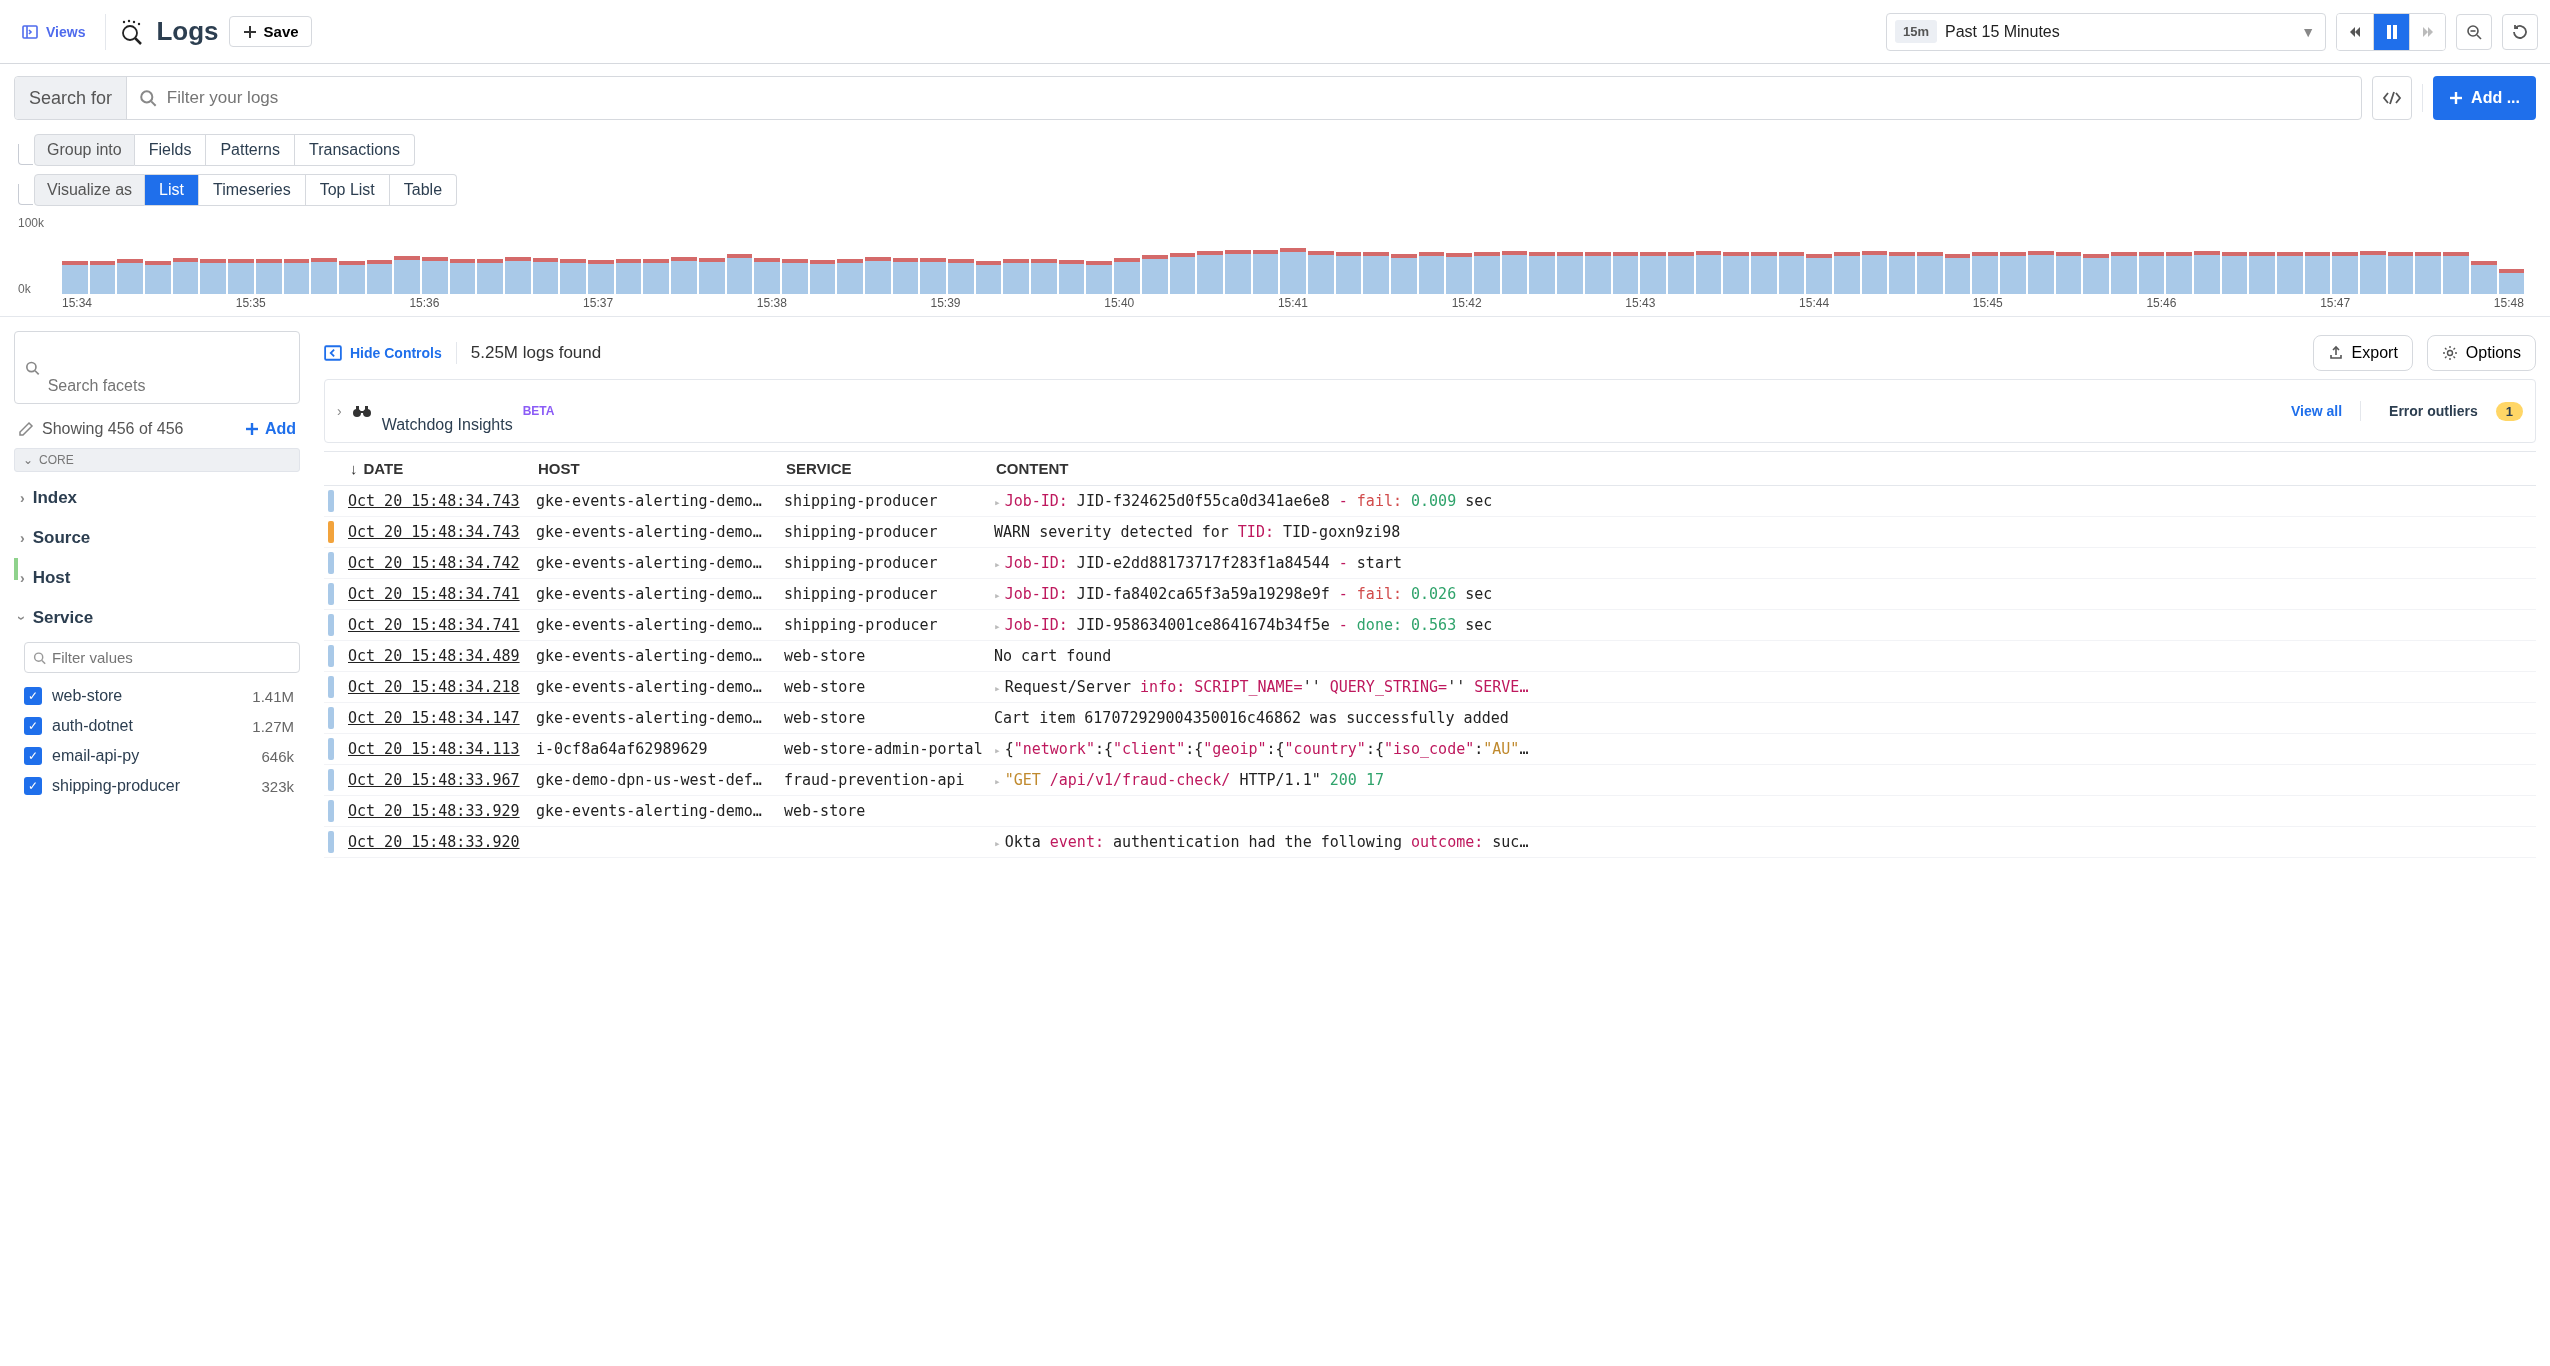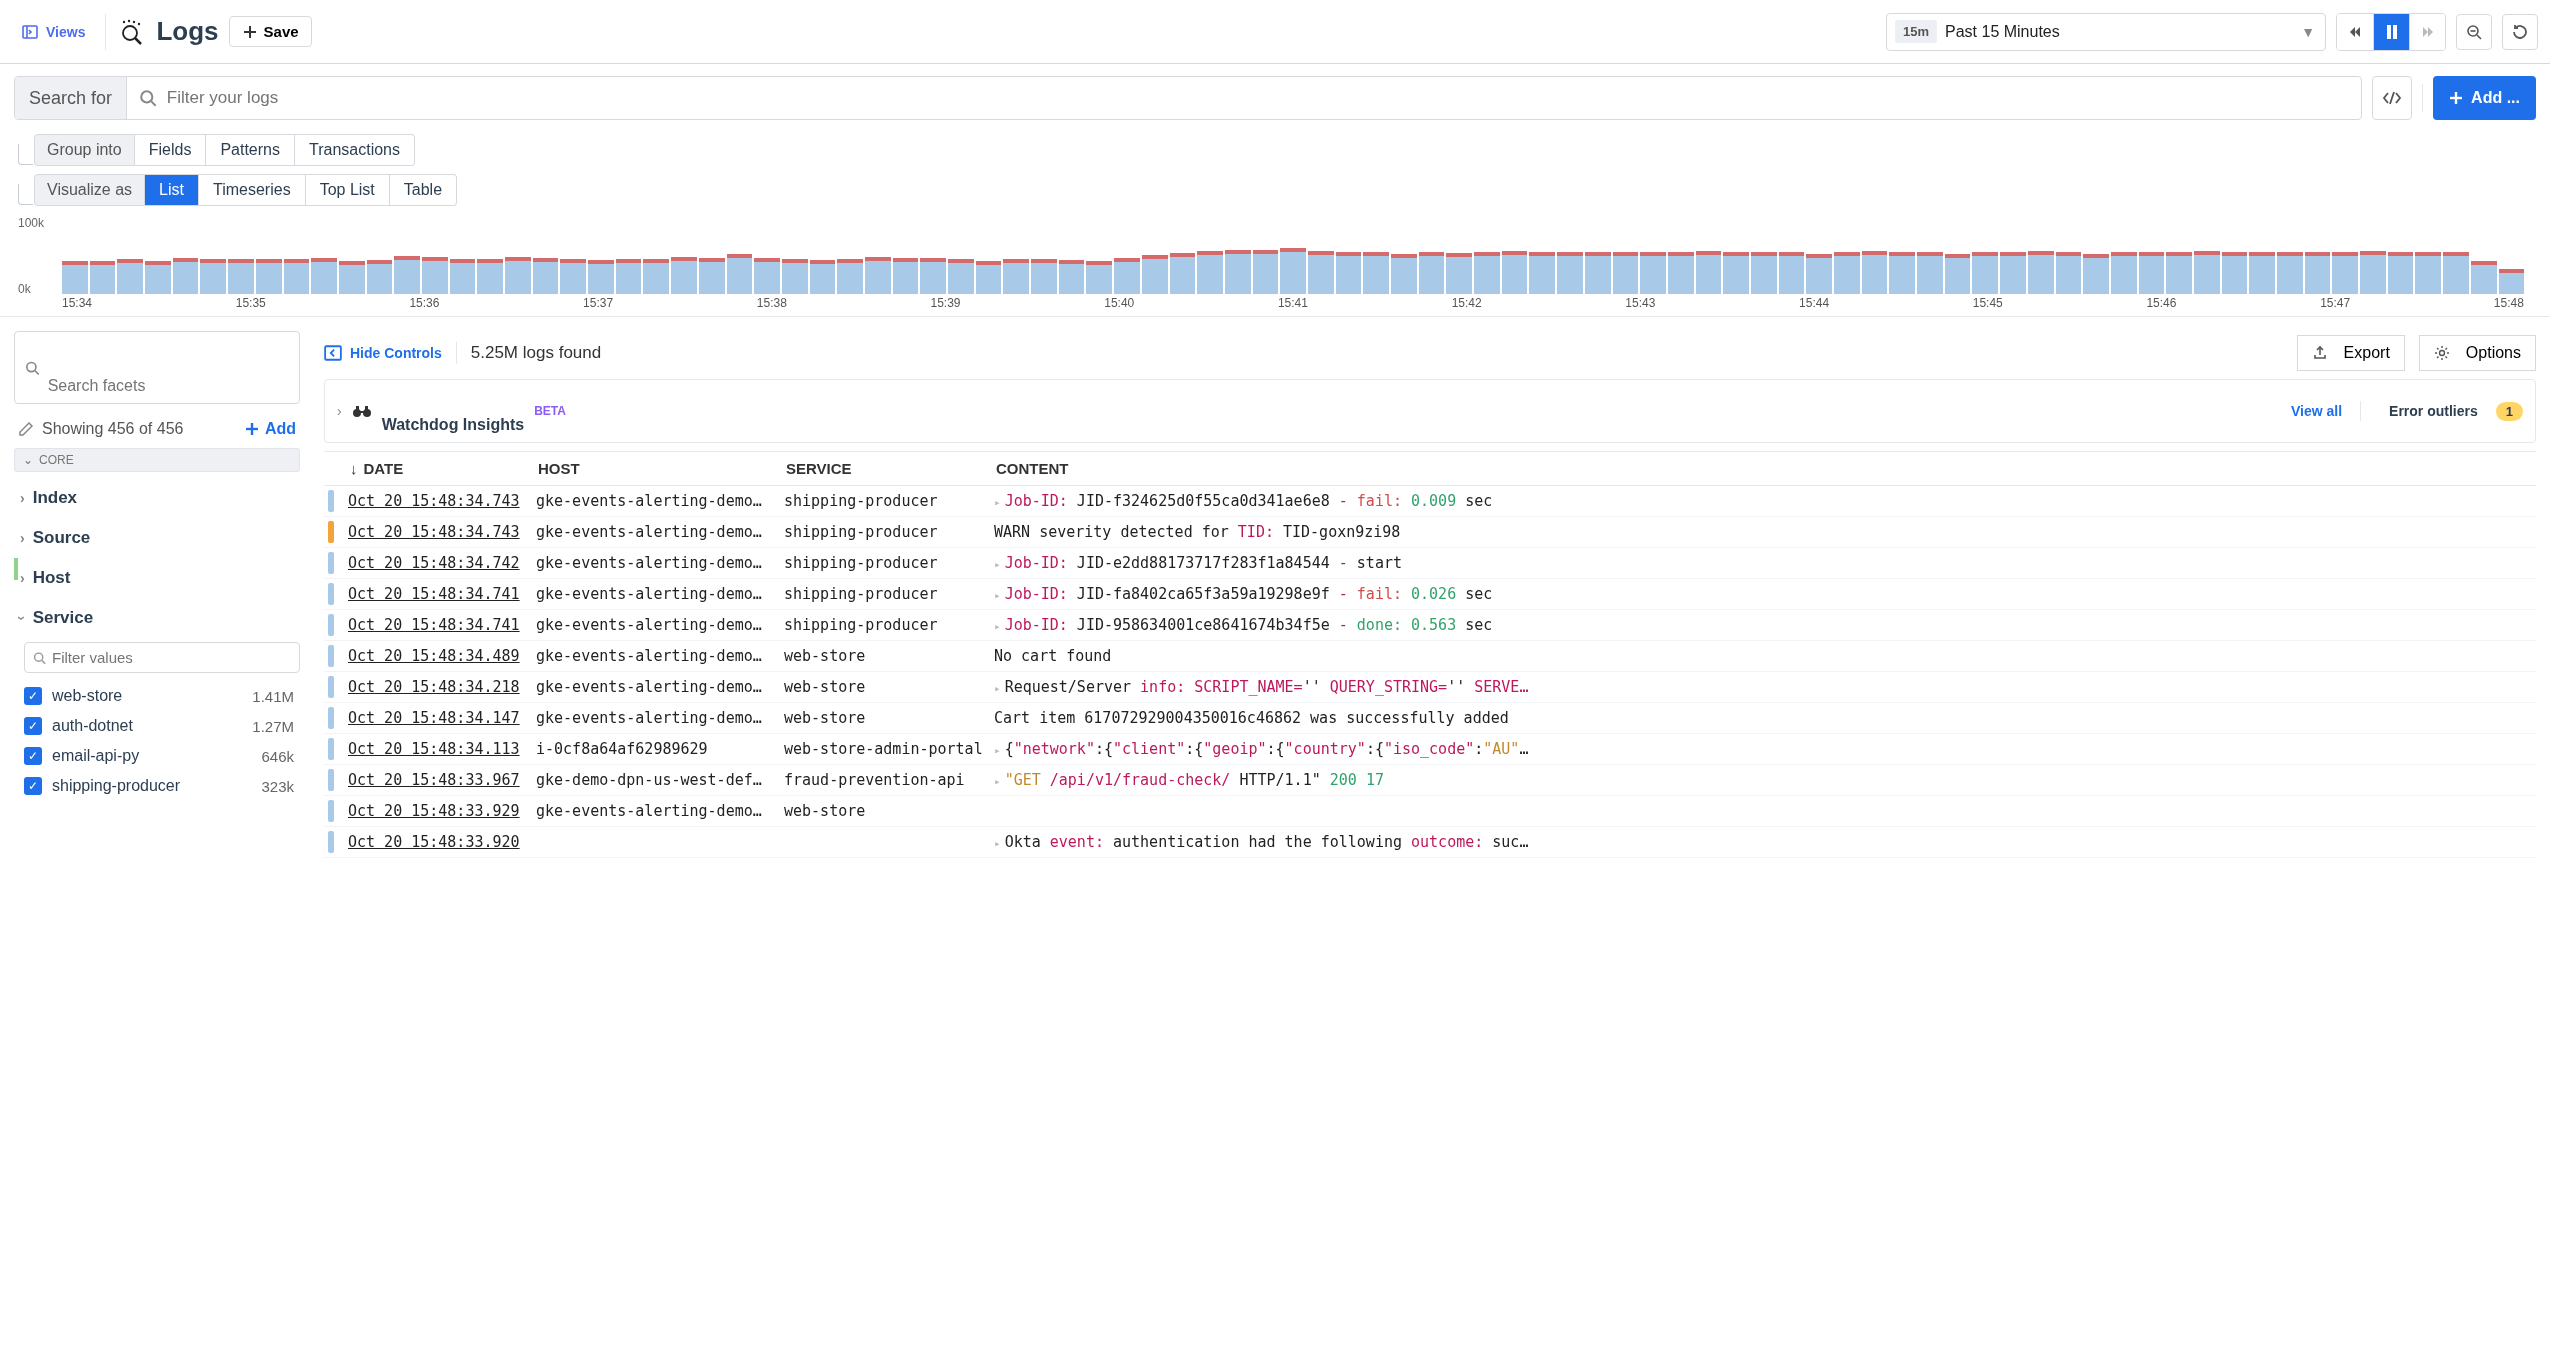--- a/index.html
+++ b/index.html
@@ -72,23 +72,23 @@
 .chk { width:18px; height:18px; background:#1f6feb; border-radius:3px; display:inline-flex;align-items:center;justify-content:center;color:#fff;font-size:12px;}
 .count { color:#666; font-size:15px;}
 .host-marker { position:absolute; left:0; width:4px; height:22px; background:#8fd28c; }
 .host-wrap { position:relative; }
 
 
 .content { flex:1; padding: 10px 14px 0 10px; overflow:hidden;}
 .ctrls { display:flex; align-items:center; gap:14px; padding:8px 0; }
 .hide-controls { color:#1f6feb; font-weight:600; display:flex;align-items:center;gap:8px; cursor:pointer;}
 .logs-found { color:#333; font-size:17px;}
-.right-btn { border:1px solid #d6d9de; border-radius:0; padding:8px 14px; display:flex;align-items:center;gap:16px; background:#fff; font-size:16px; cursor:pointer;}
+.right-btn { border:1px solid #d6d9de; border-radius:8px; padding:8px 14px; display:flex;align-items:center;gap:8px; background:#fff; font-size:16px; cursor:pointer;}
 .wd-row { border:1px solid #e4e7ec; border-radius:4px; padding:8px 12px; display:flex; align-items:center; gap:10px; margin-bottom:8px;}
-.wd-title { font-weight:700; font-size:16px;margin-top:28px;}
+.wd-title { font-weight:400; font-size:16px;margin-top:28px;}
 .beta { color:#8b5cf6; font-weight:700; font-size:12px; }
 .viewall { color:#1f6feb; font-weight:600; margin-left:auto; cursor:pointer;}
 .err-outliers { font-weight:700; margin-left:10px;}
 .badge { background:#ffd666; border-radius:10px; padding:2px 10px; font-weight:700; font-size:13px; margin-left:8px;}
 
 
 .table-hdr { display:flex; align-items:center; border-top:1px solid #e4e7ec; border-bottom:1px solid #e4e7ec; padding:8px 0 8px 26px; font-weight:700; font-size:15px; color:#333;}
 .col-date { width:188px; display:flex; align-items:center; gap:6px;}
 .col-host { width:248px; }
 .col-service { width:210px; }

